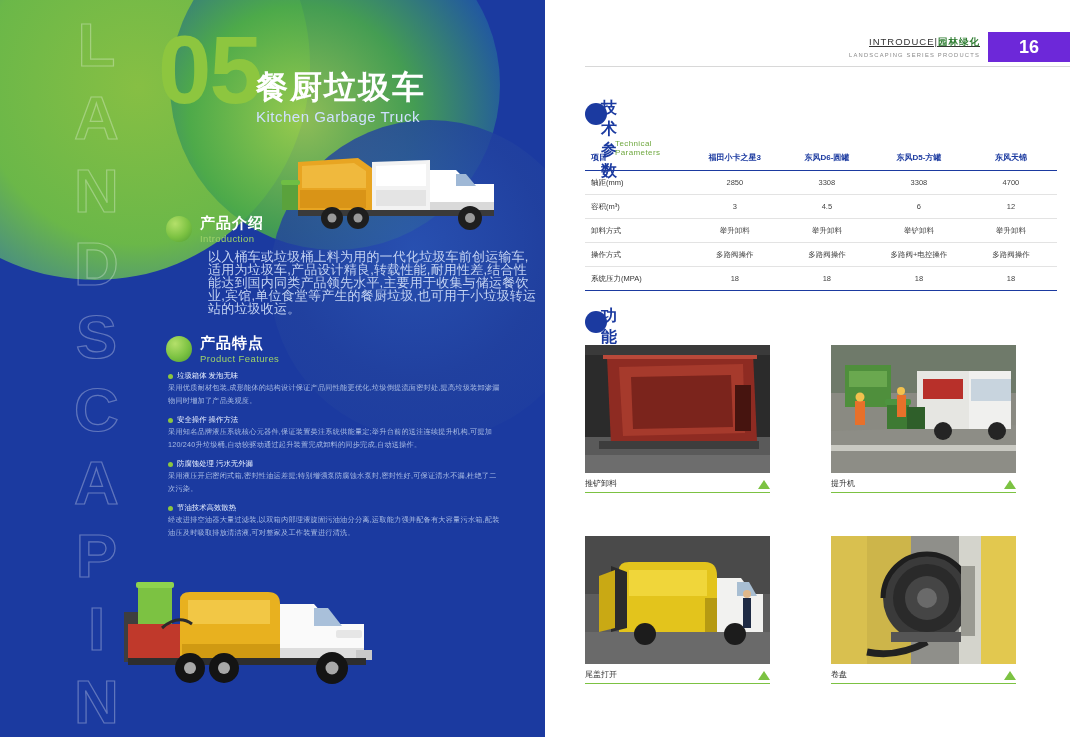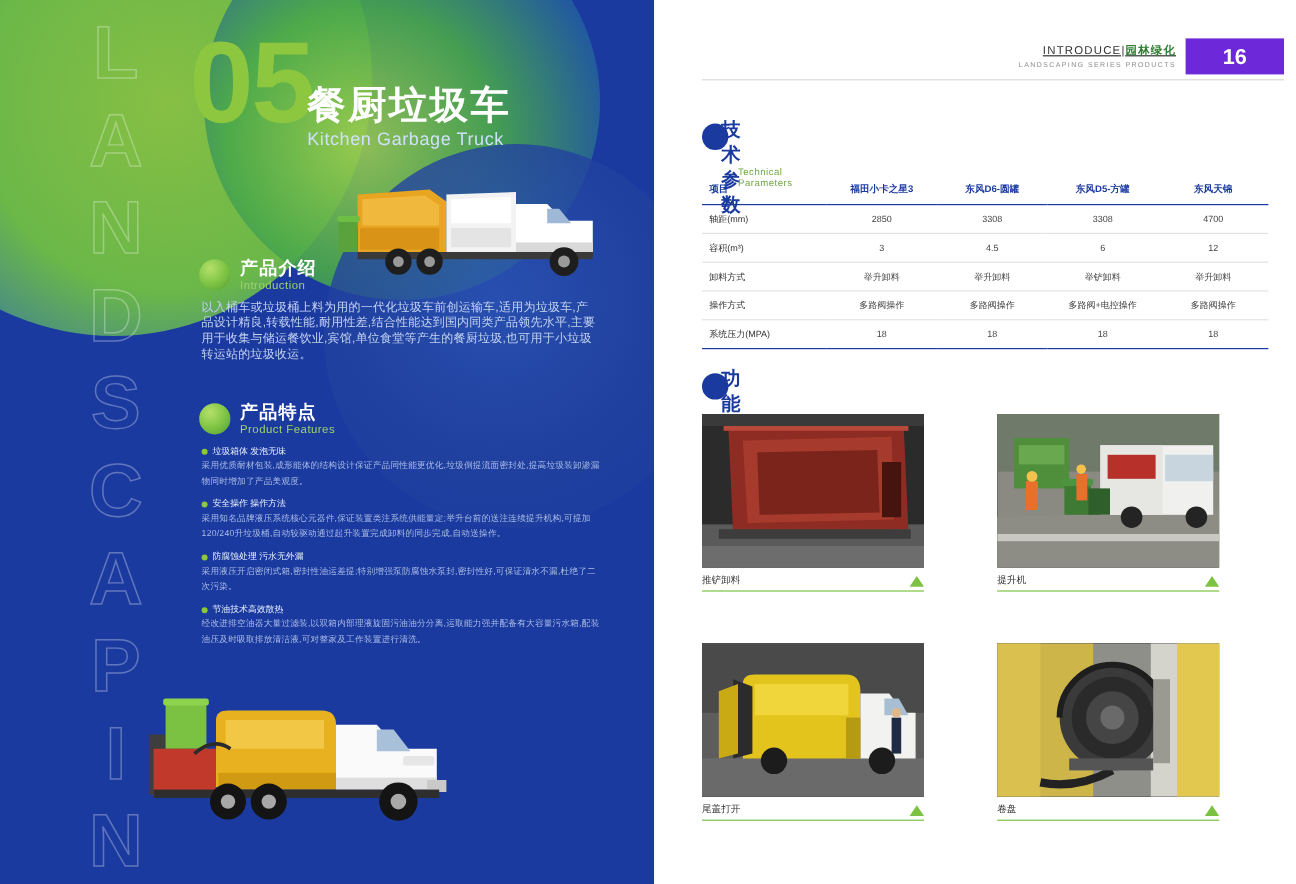--- a/index.html
+++ b/index.html
@@ -120,24 +120,25 @@
   }
   .sec-en {
     position: absolute;
     left: 34px; top: 19px;
     font-size: 9.5px;
     color: #9fd36a;
     letter-spacing: .4px;
   }
   .body-text {
     position: absolute;
-    font-size: 10px;
+    font-size: 13px;
     line-height: 13px;
     color: #c4d3f2;
     letter-spacing: .2px;
+    margin-left: 40px;
   }
   .feat-item { margin-bottom: 7px; }
   .feat-title {
     font-size: 7.4px;
     color: #e9f1ff;
     line-height: 12px;
   }
   .feat-dot {
     display: inline-block;
     width: 5px; height: 5px;

